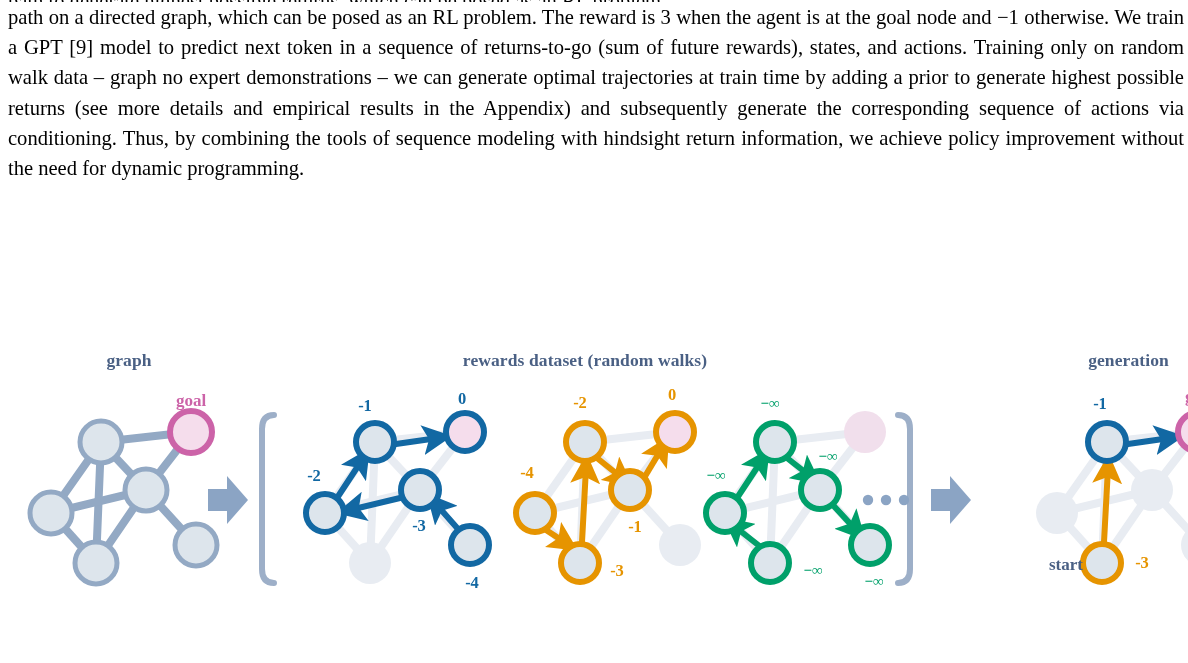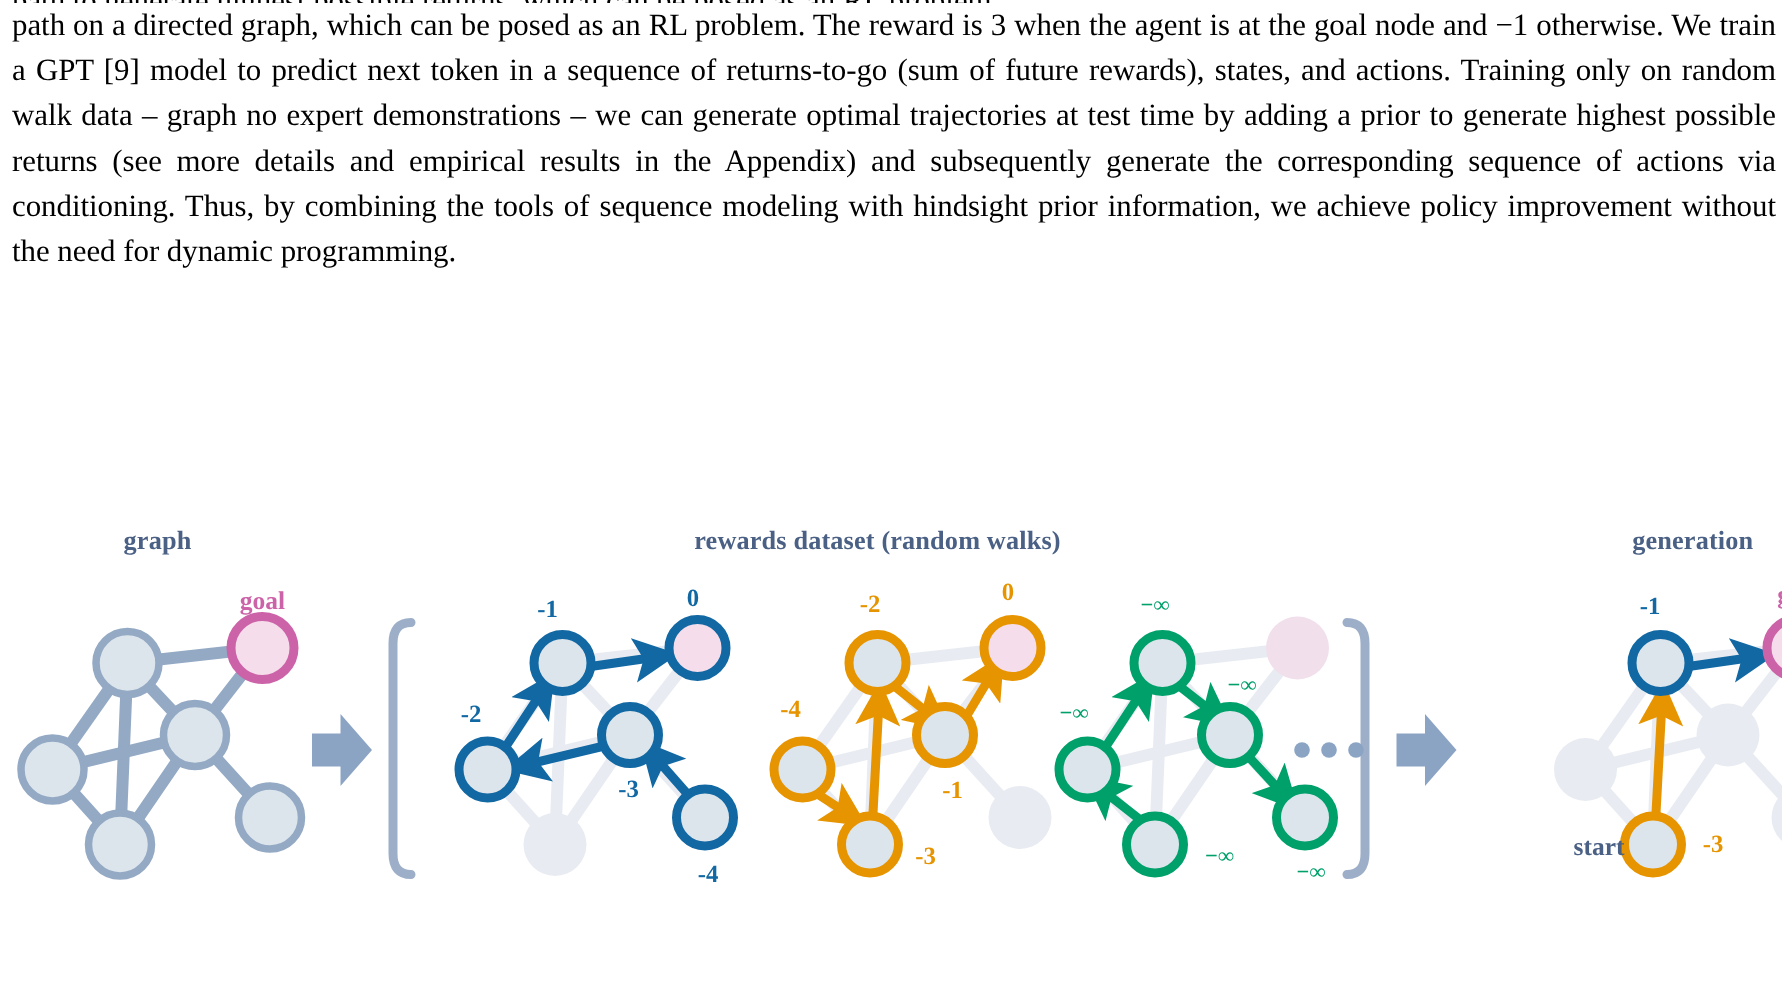--- a/index.html
+++ b/index.html
@@ -42,31 +42,31 @@
 <body>
 
 <div class="page">
 
   <div class="prose">
     <span class="clipline">path to generate highest possible returns, which can be posed as an RL problem</span>
     <p>
       <span>path on a directed graph, which can be posed as an RL problem. The reward is 3 when the agent is</span>
       <span>at the goal node and −1 otherwise. We train a GPT [9] model to predict next token in a sequence</span>
       <span>of returns-to-go (sum of future rewards), states, and actions. Training only on random walk data –</span>
-      <span>graph no expert demonstrations – we can generate </span><span class="ital">optimal</span><span> trajectories at test time by adding a prior</span>
+      <span>graph no expert demonstrations – we can generate </span><span class="ital">optimal</span><span> trajectories at train time by adding a prior</span>
       <span>to generate highest possible returns (see more details and empirical results in the Appendix) and</span>
       <span>subsequently generate the corresponding sequence of actions via conditioning. Thus, by combining</span>
-      <span>the tools of sequence modeling with hindsight prior information, we achieve policy improvement</span>
+      <span>the tools of sequence modeling with hindsight return information, we achieve policy improvement</span>
       <span>without the need for dynamic programming.</span>
     </p>
   </div>
 
   <div class="figure">
 
-    <div class="panel" style="left:0px;width:210px;">
+    <div class="panel" style="left:0px;width:210px;padding-left:16px;">
       <div class="ptitle">graph</div>
       <svg width="210" height="290" viewBox="0 0 210 290">
         <g stroke="#93a9c4" stroke-width="8" stroke-linecap="round" fill="none">
           <line x1="85" y1="112" x2="175" y2="102"></line>
           <line x1="85" y1="112" x2="130" y2="160"></line>
           <line x1="85" y1="112" x2="35" y2="183"></line>
           <line x1="85" y1="112" x2="80" y2="233"></line>
           <line x1="175" y1="102" x2="130" y2="160"></line>
           <line x1="130" y1="160" x2="35" y2="183"></line>
           <line x1="130" y1="160" x2="80" y2="233"></line>

